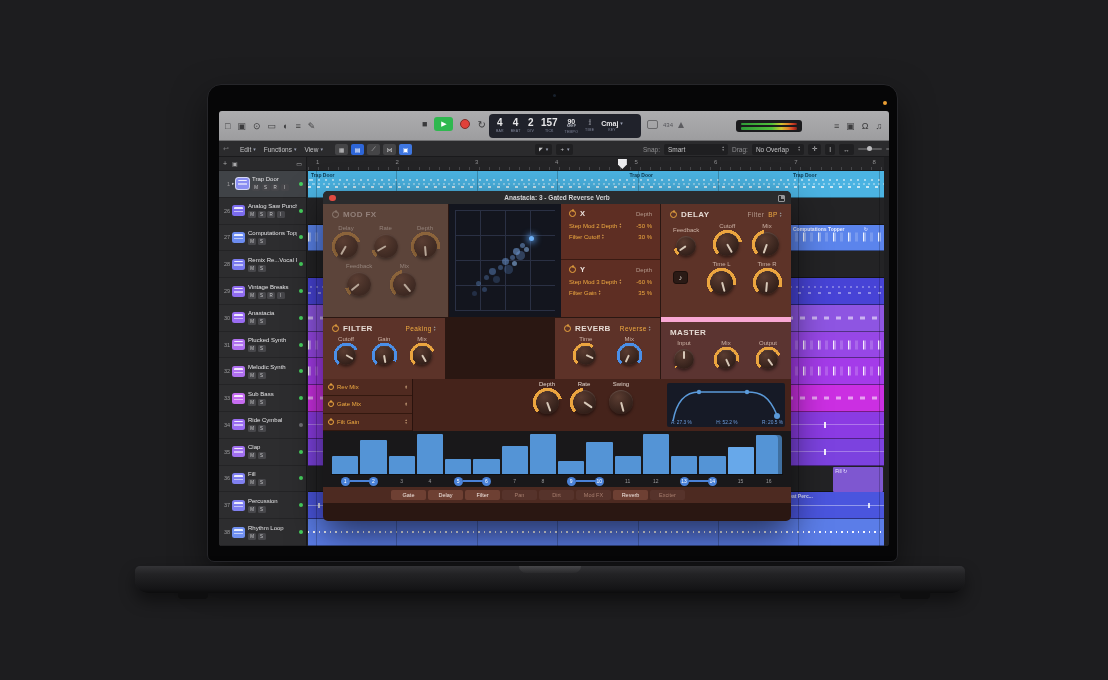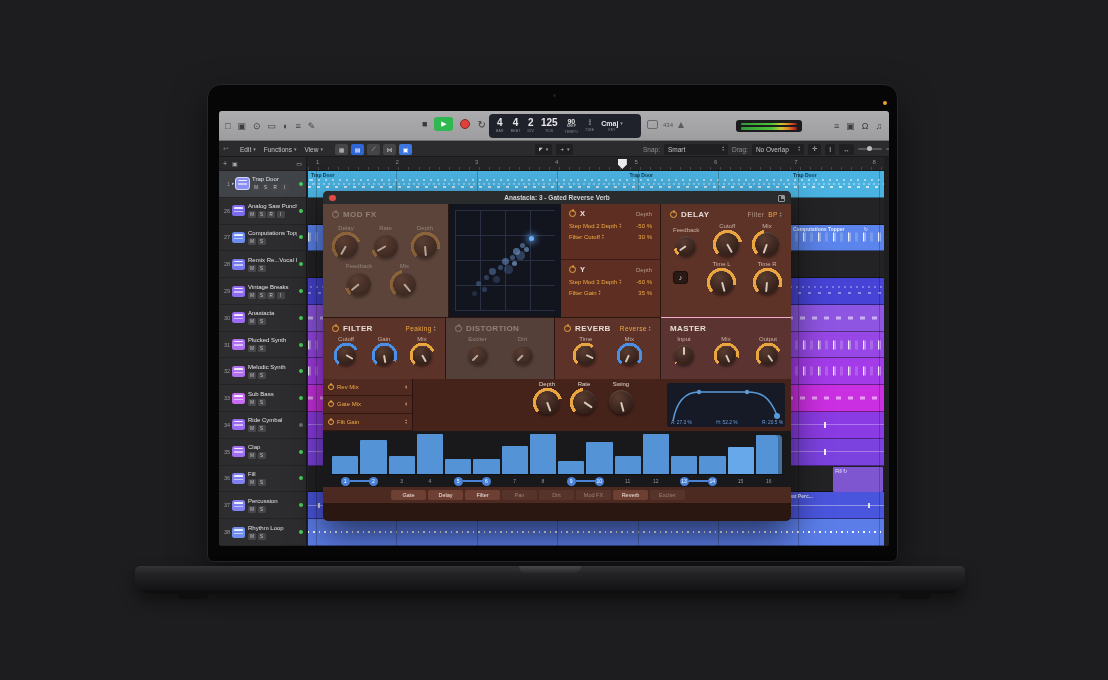--- a/index.html
+++ b/index.html
@@ -223,21 +223,21 @@
               </span>
             <span class="lcdcol">
                 <span class="lcdbig">4</span>
                 <span class="lcdsub">BEAT</span>
               </span>
             <span class="lcdcol">
                 <span class="lcdbig">2</span>
                 <span class="lcdsub">DIV</span>
               </span>
             <span class="lcdcol">
-                <span class="lcdbig">125</span>
+                <span class="lcdbig">157</span>
                 <span class="lcdsub">TICK</span>
               </span>
             <span class="lcdcol">
                 <span class="lcdmid">90</span>
                 <span class="lcdtiny">KEEP</span>
                 <span class="lcdsub">TEMPO</span>
               </span>
             <span class="lcdcol">
                 <span class="lcdtiny">4</span>
                 <span class="lcdtiny">4</span>
@@ -786,36 +786,20 @@
                   <span class="klab">Gain</span>
                   <div class="kn sm" style="--sw:255deg;--rot:170deg;--c:#4a8fe8"></div>
                 </div>
               <div class="kcol">
                   <span class="klab">Mix</span>
                   <div class="kn sm" style="--sw:205deg;--rot:150deg"></div>
                 </div>
             </div>
           </div>
 
-          <div class="panel off" style="left:123px;top:126px;width:109px;height:62px;background:#544038;border-right:1px solid #2a1712;border-top:1px solid #2a1712">
-            <div class="ptitle">
-                <span class="pwr offc"></span>
-                <span>DISTORTION</span>
-              </div>
-            <div class="kgrid" style="margin-top:3px;justify-content:space-around">
-              <div class="kcol">
-                  <span class="klab">Exciter</span>
-                  <div class="kn sm" style="--sw:0deg;--rot:-135deg"></div>
-                </div>
-              <div class="kcol">
-                  <span class="klab">Dirt</span>
-                  <div class="kn sm" style="--sw:0deg;--rot:-135deg"></div>
-                </div>
-            </div>
-          </div>
 
           <div class="panel" style="left:232px;top:126px;width:106px;height:62px;background:#5d3228;border-right:1px solid #2a1712;border-top:1px solid #2a1712">
             <div class="ptitle">
               <span class="pwr on"></span>
               <span>REVERB</span>
               <span class="mode">
                   <span>Reverse</span>
                   <span class="updn">
                     <span>▴</span>
                     <span>▾</span>
@@ -827,21 +811,21 @@
                   <span class="klab">Time</span>
                   <div class="kn sm" style="--sw:175deg;--rot:115deg"></div>
                 </div>
               <div class="kcol">
                   <span class="klab">Mix</span>
                   <div class="kn sm" style="--sw:265deg;--rot:-155deg;--c:#4a8fe8"></div>
                 </div>
             </div>
           </div>
 
-          <div class="panel" style="left:338px;top:126px;width:130px;height:62px;background:#5b3431;border-top:1px solid #f9a8d4">
+          <div class="panel" style="left:338px;top:126px;width:130px;height:62px;background:#5b3431;border-top:5px solid #f9a8d4">
             <div class="ptitle">
                 <span>MASTER</span>
               </div>
             <div class="kgrid" style="margin-top:3px;justify-content:space-between;padding:0 4px">
               <div class="kcol">
                   <span class="klab">Input</span>
                   <div class="kn sm" style="--sw:8deg;--rot:0deg"></div>
                 </div>
               <div class="kcol">
                   <span class="klab">Mix</span>

